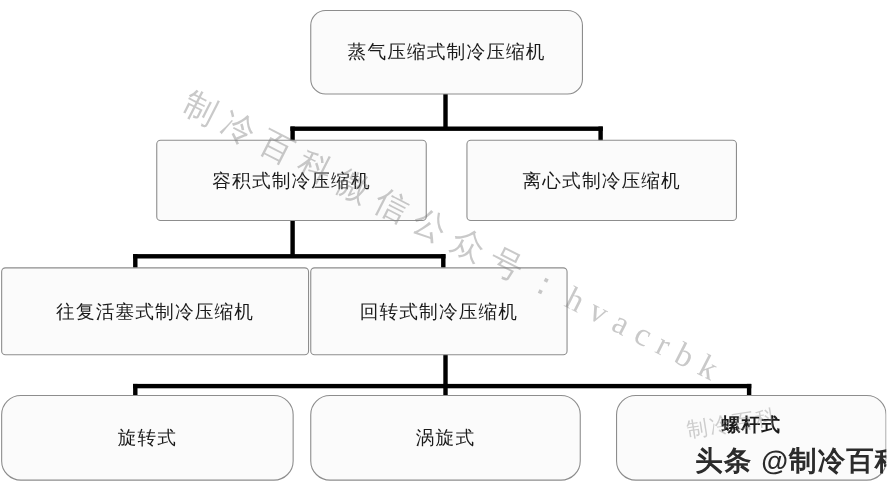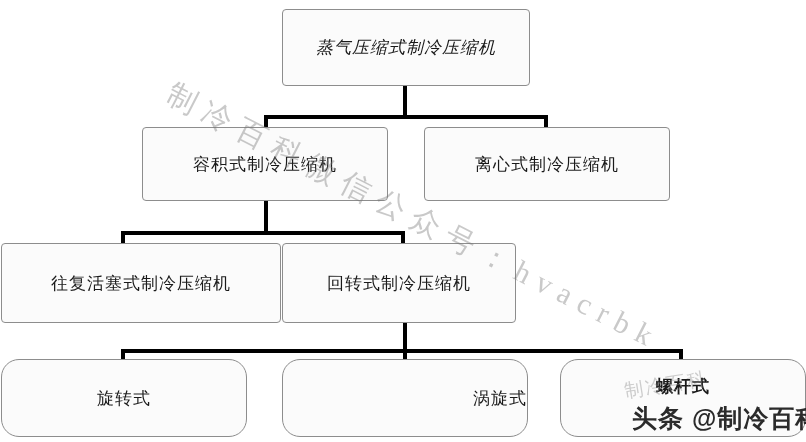--- a/index.html
+++ b/index.html
@@ -27,21 +27,21 @@
     border-radius: 4px;
     display: flex;
     align-items: center;
     justify-content: center;
     color: #1a1a1a;
     font-size: 17px;
     letter-spacing: 1px;
     white-space: nowrap;
     z-index: 3;
   }
-  .node.lvl0 { border-radius: 4px; font-style: italic; }
+  .node.lvl0 { border-radius: 14px; }
   .node.lvl3 { border-radius: 18px; }
 
   
   .conn {
     position: absolute;
     background: #000000;
     z-index: 2;
   }
   .conn.v { width: 4px; }
   .conn.h { height: 4px; }
@@ -127,25 +127,25 @@
   </div>
 
   <div class="node lvl2" style="left:1px; top:243px; width:280px; height:80px;">
     <span>往复活塞式制冷压缩机</span>
   </div>
 
   <div class="node lvl2" style="left:282px; top:243px; width:234px; height:80px;">
     <span>回转式制冷压缩机</span>
   </div>
 
-  <div class="node lvl3" style="left:1px; top:359px; width:246px; height:78px;align-items:center;">
+  <div class="node lvl3" style="left:1px; top:359px; width:266px; height:78px;align-items:center;">
     <span>旋转式</span>
   </div>
 
-  <div class="node lvl3" style="left:282px; top:359px; width:246px; height:78px;justify-content:flex-end;">
+  <div class="node lvl3" style="left:282px; top:359px; width:246px; height:78px;">
     <span>涡旋式</span>
   </div>
 
   <div class="node lvl3" style="left:560px; top:359px; width:246px; height:78px;font-weight:bold;">
     <span style="position:relative; top:-12px;">螺杆式</span>
   </div>
 
   <div class="wm-diagonal">制冷百科微信公众号：hvacrbk</div>
   <div class="wm-small">制冷百科</div>
   <div class="wm-brand">头条 @制冷百科</div>

